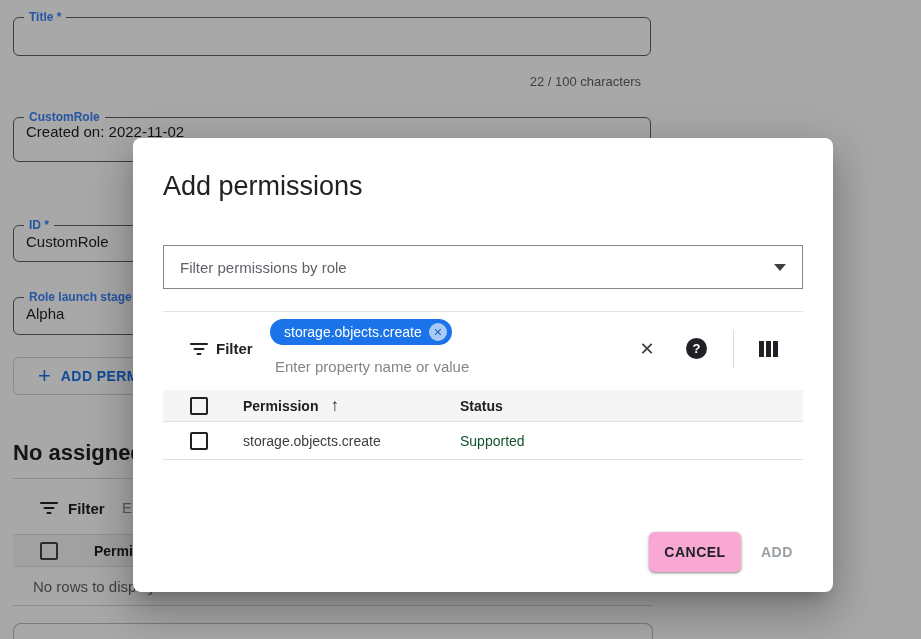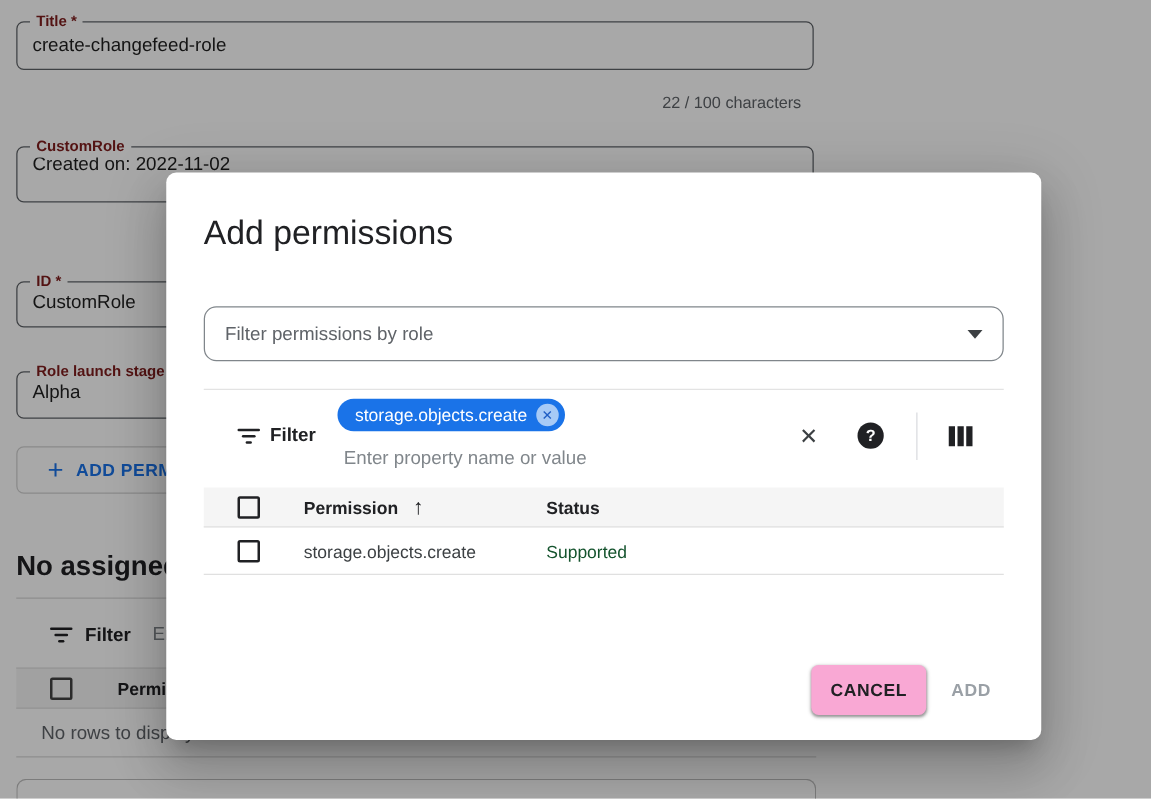--- a/index.html
+++ b/index.html
@@ -3,21 +3,21 @@
 <meta charset="utf-8">
 <style>
   * { margin:0; padding:0; box-sizing:border-box; }
   html,body { width:921px; height:639px; }
   body { font-family:"Liberation Sans","DejaVu Sans",sans-serif; }
   .page { position:relative; width:921px; height:639px; background:#ffffff; overflow:hidden; }
 
   
   .bg { position:absolute; inset:0; z-index:1; }
   .field { position:absolute; left:13px; width:638px; background:#fff; border:1px solid #5f6368; border-radius:6px; }
-  .field-label { position:absolute; top:-9px; left:10px; background:#fff; padding:0 5px; font-size:12px; font-weight:700; color:#7f1d1d; line-height:17px; }
+  .field-label { position:absolute; top:-9px; left:10px; background:#fff; padding:0 5px; font-size:12px; font-weight:700; color:#3b82f6; line-height:17px; }
   .field-value { font-size:15px; color:#1f1f1f; padding:10px 12px 0 12px; white-space:nowrap; }
   .char-counter { position:absolute; top:74px; left:13px; width:628px; text-align:right; font-size:13px; color:#5f6368; }
   .add-perm-btn { position:absolute; left:13px; top:357px; width:225px; height:38px; background:#fff; border:1px solid #d2d2d2; border-radius:6px; display:flex; align-items:center; padding-left:24px; cursor:pointer; }
   .add-perm-plus { color:#1a73e8; font-size:22px; font-weight:400; margin-right:10px; line-height:20px; }
   .add-perm-text { color:#1a73e8; font-size:14px; font-weight:700; letter-spacing:0.4px; white-space:nowrap; }
   .bg-heading { position:absolute; left:13px; top:440px; font-size:22px; font-weight:600; color:#202124; white-space:nowrap; }
   .bg-divider1 { position:absolute; left:13px; top:478px; width:640px; height:1px; background:#d7d7d7; }
   .bg-filter-row { position:absolute; left:40px; top:496px; height:24px; display:flex; align-items:center; }
   .bg-filter-label { font-size:15px; font-weight:700; color:#202124; margin-left:10px; }
   .bg-filter-ph { position:absolute; left:122px; top:499px; font-size:15px; color:#80868b; white-space:nowrap; }
@@ -37,21 +37,21 @@
   .filter-icon span:nth-child(2){ top:6px; width:11px; }
   .filter-icon span:nth-child(3){ top:11px; width:5px; }
 
   
   .overlay { position:absolute; inset:0; background:rgba(0,0,0,0.34); z-index:2; }
 
   
   .modal { position:absolute; left:133px; top:138px; width:700px; height:454px; background:#fff; border-radius:8px; z-index:3;
            box-shadow:0 11px 15px -7px rgba(0,0,0,.2), 0 24px 38px 3px rgba(0,0,0,.14), 0 9px 46px 8px rgba(0,0,0,.12); }
   .modal-title { position:absolute; left:30px; top:33px; font-size:27px; font-weight:400; color:#202124; }
-  .role-filter { position:absolute; left:30px; top:107px; width:640px; height:44px; border:1px solid #80868b; border-radius:10px; display:flex; align-items:center; padding:0 16px; cursor:pointer; }
+  .role-filter { position:absolute; left:30px; top:107px; width:640px; height:44px; border:1px solid #80868b; border-radius:0; display:flex; align-items:center; padding:0 16px; cursor:pointer; }
   .role-filter-text { font-size:15px; color:#5f6368; flex:1; }
   .caret-down { width:0; height:0; border-left:6px solid transparent; border-right:6px solid transparent; border-top:7px solid #3c4043; flex:none; }
   .toolbar-divider { position:absolute; left:30px; top:173px; width:640px; height:1px; background:#e3e3e3; }
 
   .m-filter-icon { position:absolute; left:57px; top:204px; }
   .m-filter-label { position:absolute; left:83px; top:202px; font-size:15px; font-weight:700; color:#202124; }
   .chip { position:absolute; left:137px; top:181px; height:26px; border-radius:13px; background:#1a73e8; display:flex; align-items:center; padding:0 5px 0 14px; cursor:pointer; }
   .chip-text { color:#ffffff; font-size:14px; margin-right:7px; white-space:nowrap; }
   .chip-remove { width:18px; height:18px; border-radius:50%; background:rgba(255,255,255,0.62); color:#1f5dc4; font-size:11px; font-weight:700; display:flex; align-items:center; justify-content:center; cursor:pointer; }
   .m-filter-ph { position:absolute; left:142px; top:220px; font-size:15px; color:#80868b; white-space:nowrap; }
@@ -59,42 +59,41 @@
   .clear-icon { position:absolute; left:501px; top:198px; width:26px; height:26px; display:flex; align-items:center; justify-content:center; font-size:18px; font-weight:700; color:#3c4043; cursor:pointer; }
   .help-icon { position:absolute; left:553px; top:200px; width:21px; height:21px; border-radius:50%; background:#202124; color:#fff; font-size:13px; font-weight:700; display:flex; align-items:center; justify-content:center; cursor:pointer; }
   .v-divider { position:absolute; left:600px; top:192px; width:1px; height:38px; background:#dadce0; }
   .columns-icon { position:absolute; left:626px; top:203px; width:19px; height:16px; display:flex; justify-content:space-between; cursor:pointer; }
   .columns-icon span { width:5px; height:16px; background:#202124; }
 
   .m-thead { position:absolute; left:30px; top:252px; width:640px; height:32px; background:#f5f5f5; border-bottom:1px solid #e0e0e0; display:flex; align-items:center; }
   .m-row { position:absolute; left:30px; top:285px; width:640px; height:37px; border-bottom:1px solid #e0e0e0; display:flex; align-items:center; }
   .m-thead .cbx, .m-row .cbx { margin-left:27px; }
   .col-permission { margin-left:35px; width:175px; font-size:14px; }
-  .col-status { margin-left:19px; font-size:14px; }
+  .col-status { margin-left:42px; font-size:14px; }
   .m-thead .col-permission, .m-thead .col-status { font-weight:700; color:#202124; display:flex; align-items:center; }
   .sort-arrow { font-size:17px; font-weight:700; color:#202124; margin-left:12px; }
   .m-row .col-permission { color:#3c4043; }
   .m-row .col-status { color:#14532d; }
 
   .cancel-btn { position:absolute; left:516px; top:394px; width:92px; height:40px; background:#f9a8d4; border:none; border-radius:6px;
                 box-shadow:0 1px 2px rgba(0,0,0,.3), 0 1px 3px 1px rgba(0,0,0,.15);
                 font-family:inherit; font-size:14px; font-weight:700; letter-spacing:.5px; color:#202124; cursor:pointer; }
   .add-btn { position:absolute; left:628px; top:394px; height:40px; background:none; border:none; font-family:inherit;
              font-size:14px; font-weight:700; letter-spacing:.5px; color:#9aa0a6; cursor:default; }
 </style>
 </head>
 <body>
 
 <div class="page">
 
   <div class="bg">
 
     <div class="field" style="top:17px; height:39px;">
       <div class="field-label">Title *</div>
-      <div class="field-value">create-changefeed-role</div>
     </div>
     <div class="char-counter">22 / 100 characters</div>
 
     <div class="field" style="top:117px; height:45px;">
       <div class="field-label">CustomRole</div>
       <div class="field-value" style="padding-top:5px;">Created on: 2022-11-02</div>
     </div>
 
     <div class="field" style="top:225px; height:37px;">
       <div class="field-label">ID *</div>

